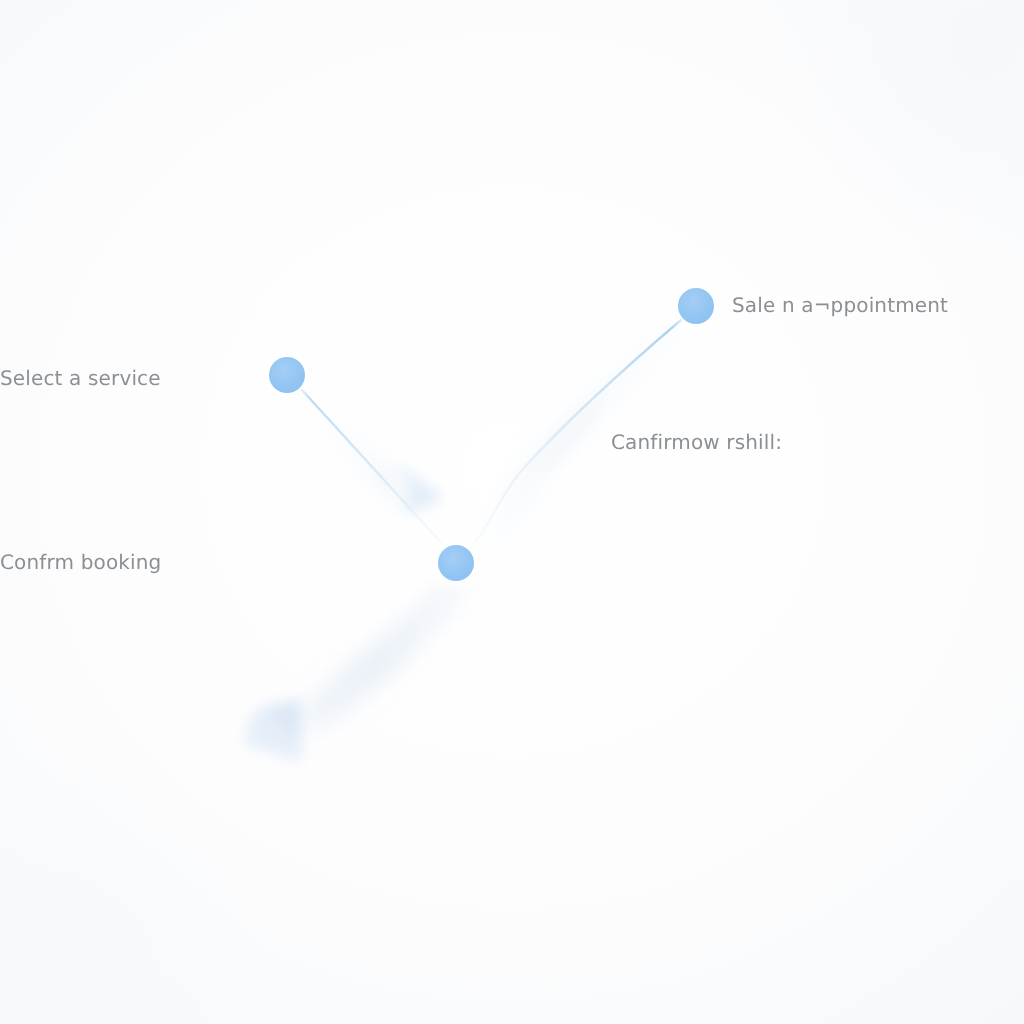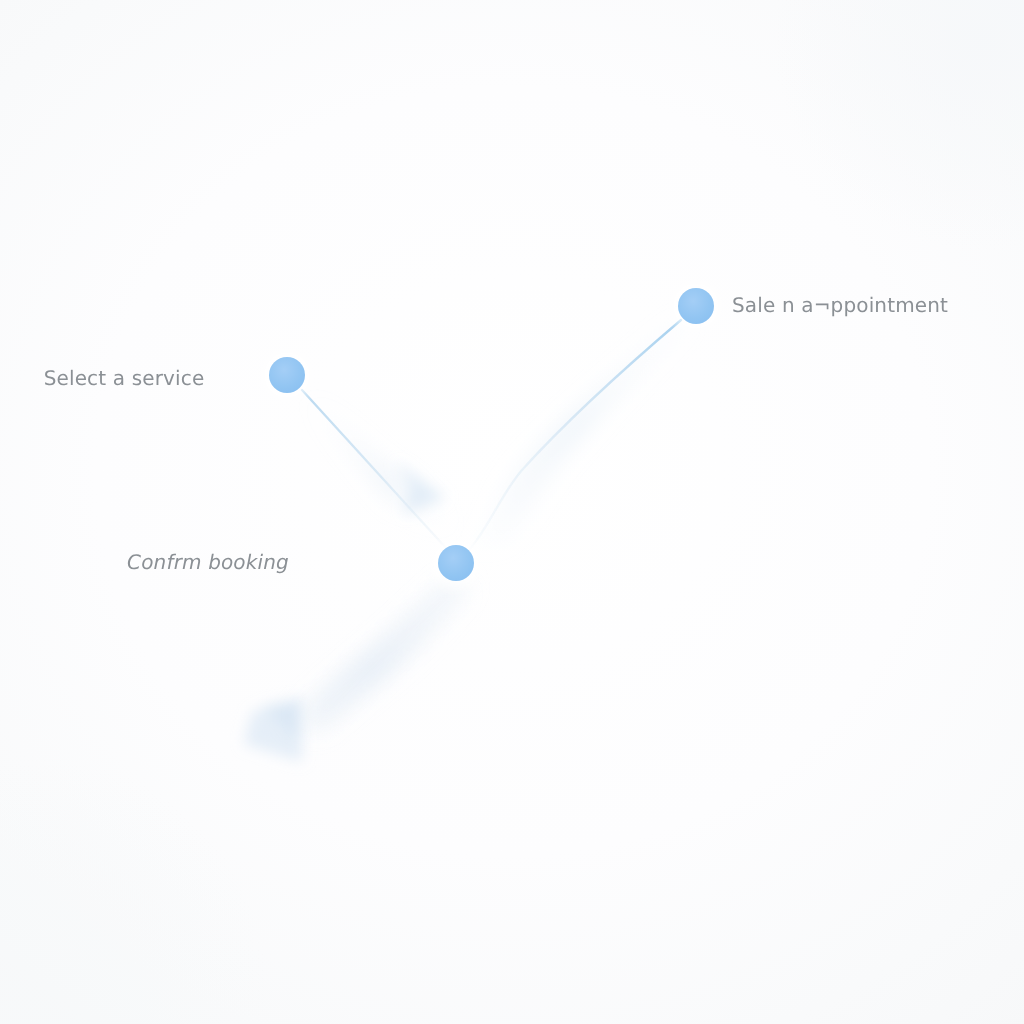--- a/index.html
+++ b/index.html
@@ -52,32 +52,32 @@
   .label {
     position: absolute;
     color: #8b9095;
     font-size: 20px;
     font-weight: 400;
     letter-spacing: 0.15px;
     white-space: nowrap;
     line-height: 1;
     text-rendering: geometricPrecision;
   }
-  .label.right { text-align: center; }
+  .label.right { text-align: left; }
 
   
   #node-service     { left: 269px; top: 357px; }
   #node-appointment { left: 678px; top: 288px; }
   #node-confirm     { left: 438px; top: 545px; }
 
   
   #label-service     { left:  0px;  top: 368px; width: 248px; }
   #label-appointment { left: 732px; top: 295px; }
   #label-confirm-row { left: 611px; top: 432px; }
-  #label-booking     { left:  0px;  top: 552px; width: 416px; font-style: italic; }
+  #label-booking     { left:  0px;  top: 552px; width: 416px; }
 </style>
 </head>
 <body>
 
 <div id="canvas">
 
   <div id="wash"></div>
 
   <svg id="edges" viewBox="0 0 1024 1024">
     <defs>
@@ -156,16 +156,17 @@
   <div class="node" id="node-service"></div>
 
   <div class="node" id="node-appointment"></div>
 
   <div class="node" id="node-confirm"></div>
 
   <div class="label right" id="label-service">Select a service</div>
 
   <div class="label" id="label-appointment">Sale n a¬ppointment</div>
 
+  <div class="label" id="label-confirm-row">Canfirmow rshill:</div>
 
   <div class="label right" id="label-booking">Confrm booking</div>
 
 </div>
 
 </body></html>

